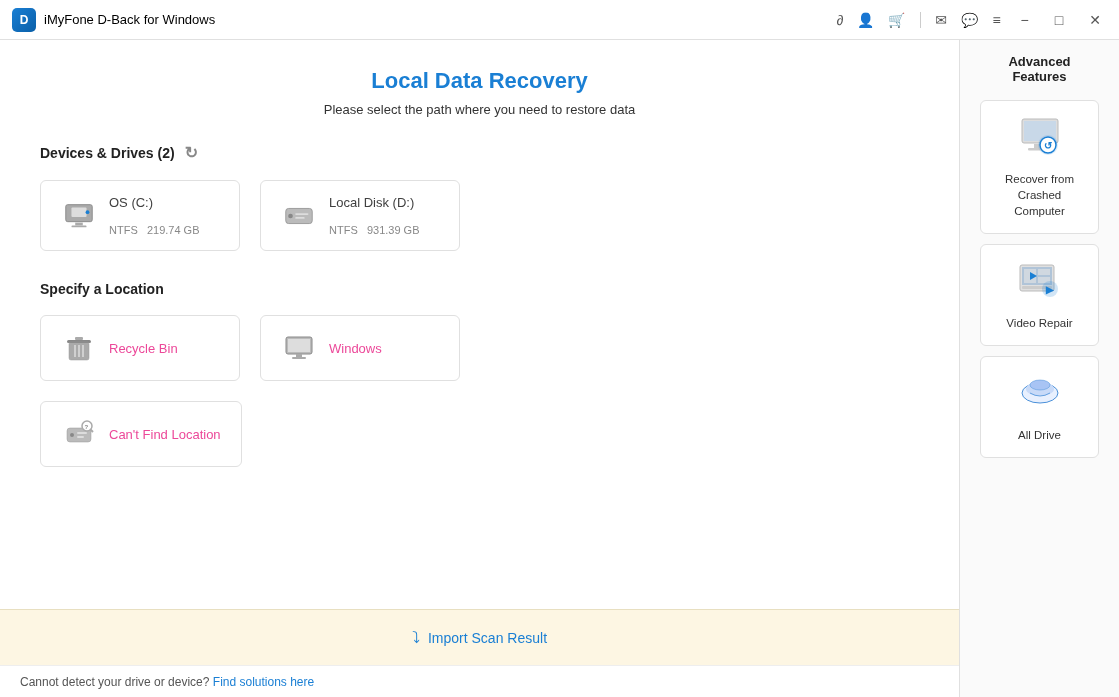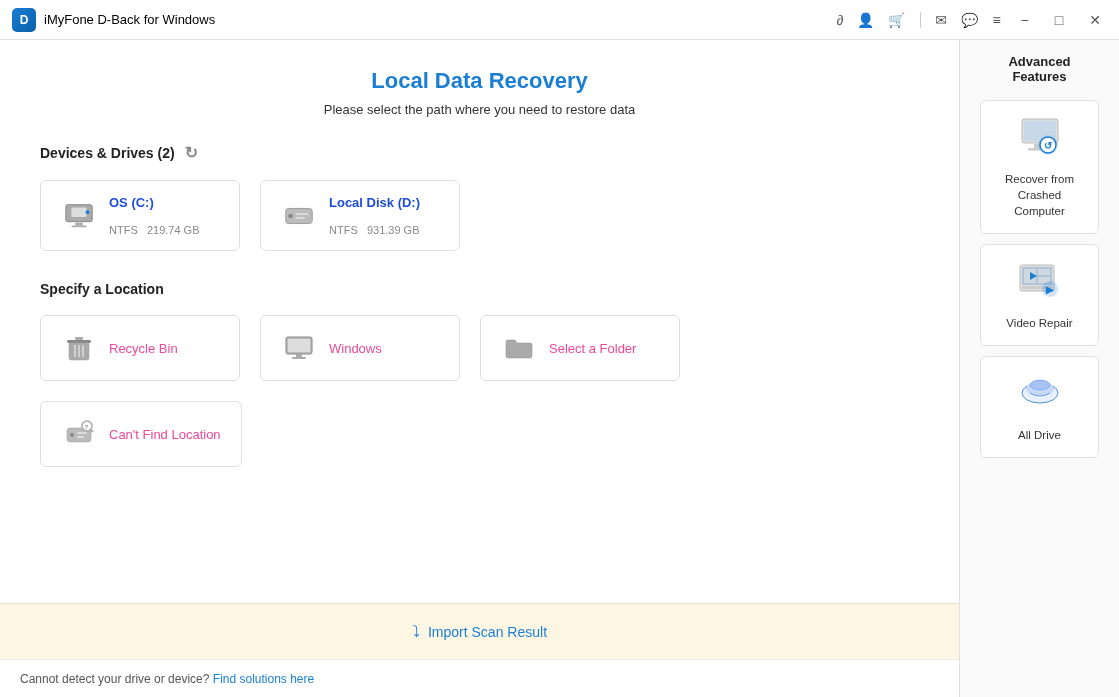--- a/index.html
+++ b/index.html
@@ -47,21 +47,21 @@
     .drives-row { display: flex; gap: 20px; margin-bottom: 30px; }
     .drive-item {
       display: flex; align-items: center; gap: 12px;
       padding: 14px 20px; border: 1px solid #e0e0e0;
       border-radius: 6px; min-width: 200px; cursor: pointer;
       background: #fff;
     }
     .drive-icon { width: 36px; height: 36px; display: flex; align-items: center; justify-content: center; }
     .drive-icon svg { width: 34px; height: 34px; }
     .drive-info { display: flex; flex-direction: column; }
-    .drive-name { font-size: 13px; font-weight: 700; color: #1d4ed8; }
+    .drive-name { font-size: 13px; font-weight: 400; color: #404040; }
     .drive-meta { font-size: 11px; color: #888; margin-top: 14px; }
 
     
     .locations-row { display: flex; gap: 20px; flex-wrap: wrap; margin-bottom: 20px; }
     .location-item {
       display: flex; align-items: center; gap: 12px;
       padding: 14px 20px; border: 1px solid #e0e0e0;
       border-radius: 6px; min-width: 200px; cursor: pointer;
       background: #fff;
     }
@@ -74,21 +74,21 @@
       display: flex; align-items: center; justify-content: center;
       flex-shrink: 0;
     }
     .import-btn {
       display: flex; align-items: center; gap: 8px;
       color: #1a7fd4; font-size: 14px; cursor: pointer; border: none; background: none;
     }
 
     
     .footer-bar {
-      height: 38px; background: #fff; border-top: 1px solid #eee;
+      height: 32px; background: #fff; border-top: 1px solid #eee;
       display: flex; align-items: center; padding: 0 20px;
       font-size: 12px; color: #555; flex-shrink: 0;
     }
     .footer-link { color: #1a7fd4; cursor: pointer; text-decoration: none; }
 
     
     .right-sidebar {
       width: 160px; border-left: 1px solid #e0e0e0;
       display: flex; flex-direction: column;
       padding: 14px 20px; gap: 10px; background: #fafafa;
@@ -204,29 +204,20 @@
                 <rect x="3" y="5" width="26" height="17" rx="2" fill="#bbb"></rect>
                 <rect x="3" y="5" width="26" height="17" rx="2" fill="none" stroke="#888" stroke-width="1"></rect>
                 <rect x="5" y="7" width="22" height="13" fill="#ddd"></rect>
                 <rect x="13" y="22" width="6" height="3" fill="#aaa"></rect>
                 <rect x="9" y="25" width="14" height="2" rx="1" fill="#aaa"></rect>
               </svg>
           </div>
           <span class="loc-name">Windows</span>
         </div>
 
-        <div class="location-item">
-          <div class="loc-icon">
-            <svg width="32" height="32" viewBox="0 0 32 32">
-                <path d="M3 10 Q3 8 5 8 L12 8 L14 11 L27 11 Q29 11 29 13 L29 24 Q29 26 27 26 L5 26 Q3 26 3 24 Z" fill="#aaa"></path>
-                <path d="M3 10 Q3 8 5 8 L12 8 L14 11 L27 11 Q29 11 29 13 L29 24 Q29 26 27 26 L5 26 Q3 26 3 24 Z" fill="none" stroke="#888" stroke-width="0.5"></path>
-              </svg>
-          </div>
-          <span class="loc-name">Select a Folder</span>
-        </div>
       </div>
 
       <div class="locations-row">
         <div class="location-item">
           <div class="loc-icon">
             <svg width="32" height="32" viewBox="0 0 32 32">
                 <rect x="4" y="10" width="24" height="14" rx="3" fill="#bbb" stroke="#999" stroke-width="0.5"></rect>
                 <circle cx="9" cy="17" r="2" fill="#888"></circle>
                 <rect x="14" y="14" width="10" height="2" rx="1" fill="#ddd"></rect>
                 <rect x="14" y="18" width="7" height="2" rx="1" fill="#ddd"></rect>

